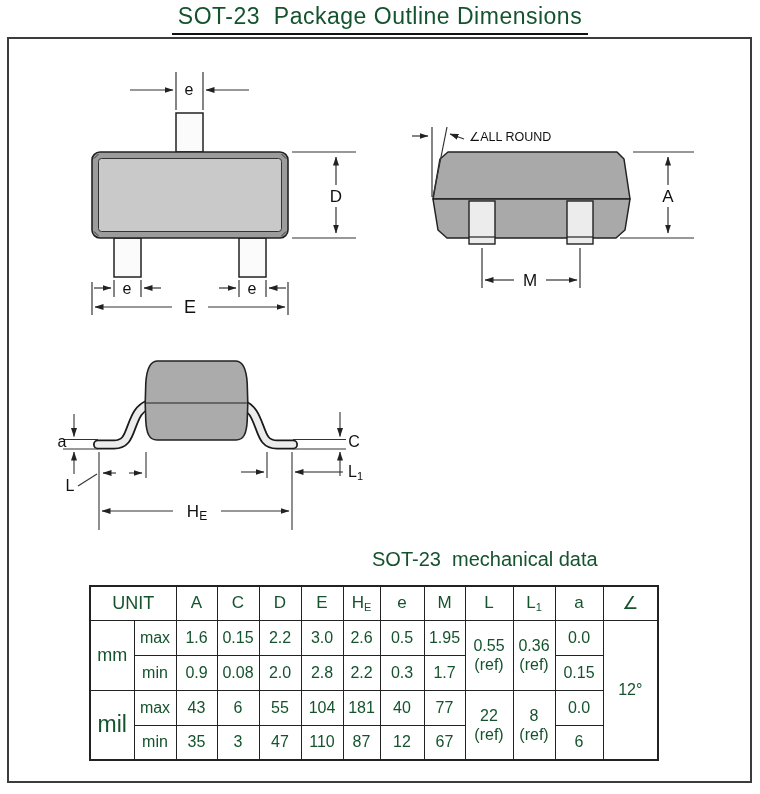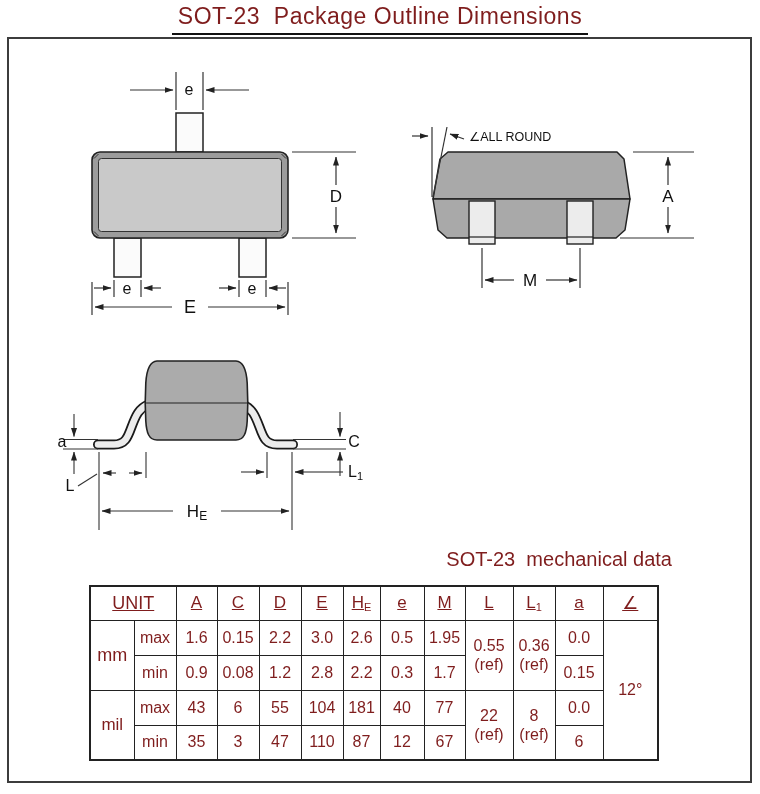--- a/index.html
+++ b/index.html
@@ -1,50 +1,50 @@
 <!DOCTYPE html>
 <html><head>
 <meta charset="utf-8">
 <style>
   html,body { margin:0; padding:0; background:#ffffff; }
   .page {
     position:relative; width:760px; height:794px; background:#ffffff;
-    font-family:"Liberation Sans", sans-serif; color:#7f1d1d; overflow:hidden;
+    font-family:"Liberation Sans", sans-serif; color:#14532d; overflow:hidden;
   }
   .title {
     position:absolute; top:3px; left:0; width:100%; text-align:center;
     font-size:23px; letter-spacing:0.5px;
   }
   .title span {
     display:inline-block; border-bottom:2px solid #111; padding:0 6px 3px 6px;
     white-space:pre;
   }
   .frame {
     position:absolute; left:7px; top:37px; width:745px; height:746px;
     border:2px solid #3c3c3c; box-sizing:border-box;
   }
   svg { position:absolute; overflow:visible; }
   svg text { font-family:"Liberation Sans", sans-serif; fill:#111; }
   #top-view   { left:55px;  top:60px;  }
   #side-view  { left:395px; top:105px; }
   #front-view { left:50px;  top:340px; }
   .caption {
-    position:absolute; left:372px; top:548px; width:300px; text-align:right;
+    position:absolute; left:372px; top:548px; width:300px; text-align:left;
     font-size:20px; white-space:pre;
   }
   table.mech {
     position:absolute; left:89px; top:585px; border-collapse:collapse;
     table-layout:fixed; text-align:center; font-size:16px;
     border:2px solid #222; background:#fff;
   }
   table.mech th, table.mech td {
     border:1.4px solid #222; padding:0; font-weight:normal; vertical-align:middle;
   }
   table.mech tr { height:35px; }
-  table.mech tr.hdr { height:34px;text-decoration:underline; }
+  table.mech tr.hdr { height:34px; }
   th.unit { font-size:18px; }
   th.dim  { font-size:17px; }
   th.ang  { font-size:18px; }
   .sub { font-size:11px; vertical-align:-3px; }
   .refcell div { line-height:19px; }
 </style>
 </head>
 <body>
 
 <div class="page">
@@ -246,29 +246,29 @@
             <div>0.36</div>
             <div>(ref)</div>
           </td>
       <td>0.0</td>
       <td rowspan="4">12°</td>
     </tr>
     <tr>
       <td>min</td>
       <td>0.9</td>
       <td>0.08</td>
-      <td>1.2</td>
+      <td>2.0</td>
       <td>2.8</td>
       <td>2.2</td>
       <td>0.3</td>
       <td>1.7</td>
       <td>0.15</td>
     </tr>
     <tr>
-      <td rowspan="2" style="font-size:17px">mil</td>
+      <td rowspan="2" style="font-size:23px">mil</td>
       <td>max</td>
       <td>43</td>
       <td>6</td>
       <td>55</td>
       <td>104</td>
       <td>181</td>
       <td>40</td>
       <td>77</td>
       <td rowspan="2" class="refcell">
             <div>22</div>

